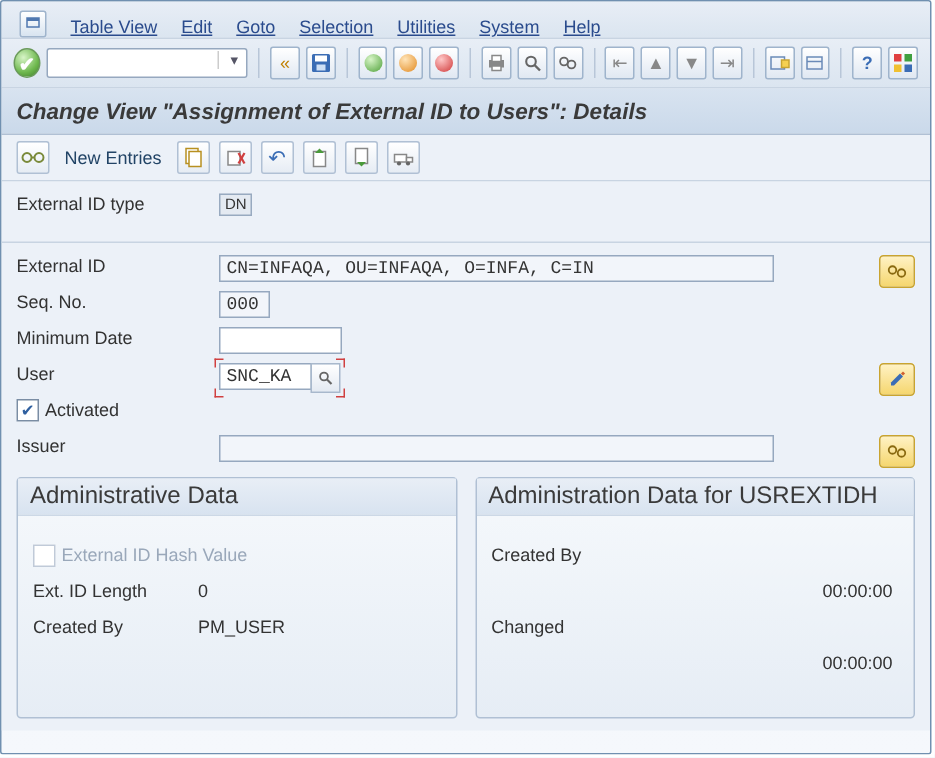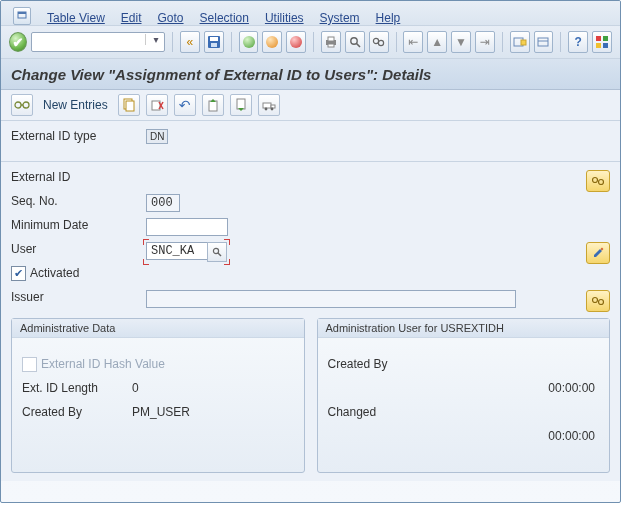--- a/index.html
+++ b/index.html
@@ -30,21 +30,21 @@
   .sel-wrap{position:relative;display:inline-flex}
   .sel-wrap::before,.sel-wrap::after{content:"";position:absolute;width:5px;height:5px;border:1px solid #d04040}
   .sel-wrap::before{left:-3px;top:-3px;border-right:none;border-bottom:none}
   .sel-wrap::after{right:-3px;bottom:-3px;border-left:none;border-top:none}
   .sel-wrap .c2{position:absolute;right:-3px;top:-3px;width:5px;height:5px;border:1px solid #d04040;border-left:none;border-bottom:none}
   .sel-wrap .c3{position:absolute;left:-3px;bottom:-3px;width:5px;height:5px;border:1px solid #d04040;border-right:none;border-top:none}
   .srch-btn{width:18px;height:18px;border:1px solid #a8b8cc;background:linear-gradient(#fff,#e4eaf2);display:flex;align-items:center;justify-content:center;font-size:10px;margin-left:-1px}
   .check{width:13px;height:13px;border:1px solid #7a8da4;background:#fff;display:flex;align-items:center;justify-content:center;font-size:11px;color:#3060a0;margin-right:4px}
   .panels{display:flex;gap:12px;margin-top:6px}
   .panel{flex:1;border:1px solid #b0c0d4;border-radius:3px;background:linear-gradient(#f6f9fc,#e6edf5);box-sizing:border-box}
-  .panel-hd{padding:3px 8px;font-size:11px;color:#3a3a3a;border-bottom:1px solid #ccd8e6;background:linear-gradient(#e8eef6,#d8e3f0)}
+  .panel-hd{padding:3px 8px;font-size:16px;color:#3a3a3a;border-bottom:1px solid #ccd8e6;background:linear-gradient(#e8eef6,#d8e3f0)}
   .panel-bd{padding:19px 10px}
   .disabled{color:#9aa8ba}
   svg{display:block}
 </style>
 </head>
 <body>
 
 <div class="window">
 
   <div class="menubar">
@@ -188,20 +188,21 @@
 
     <div class="row" style="margin-bottom:10px">
       <div class="lbl">External ID type</div>
       <span class="dn-box">DN</span>
     </div>
 
     <div style="height:1px;background:#c8d4e2;margin:0 -10px 8px -10px"></div>
 
     <div class="row">
       <div class="lbl">External ID</div>
+      <input class="fld fld-ro" style="width: 370px;" readonly="" value="CN=INFAQA, OU=INFAQA, O=INFA, C=IN">
       <div style="flex:1"></div>
       <div class="gold-btn">
           <svg width="14" height="10">
             <circle cx="4" cy="4" r="2.5" fill="none" stroke="#8a6a10" stroke-width="1.2"></circle>
             <circle cx="10" cy="6" r="2.5" fill="none" stroke="#8a6a10" stroke-width="1.2"></circle>
           </svg>
         </div>
     </div>
 
     <div class="row">
@@ -266,21 +267,21 @@
             <span>0</span>
           </div>
           <div class="row">
             <div style="width:110px">Created By</div>
             <span>PM_USER</span>
           </div>
         </div>
       </div>
 
       <div class="panel">
-        <div class="panel-hd">Administration User for USREXTIDH</div>
+        <div class="panel-hd">Administration Data for USREXTIDH</div>
         <div class="panel-bd">
           <div class="row">
             <div style="width:100px">Created By</div>
           </div>
           <div class="row" style="justify-content:flex-end;padding-right:4px">
             <span>00:00:00</span>
           </div>
           <div class="row">
             <div style="width:100px">Changed</div>
           </div>

